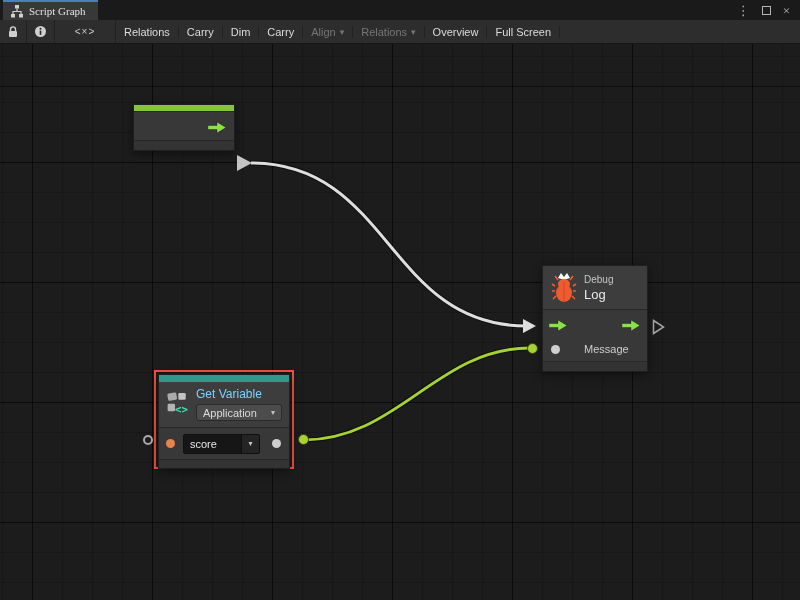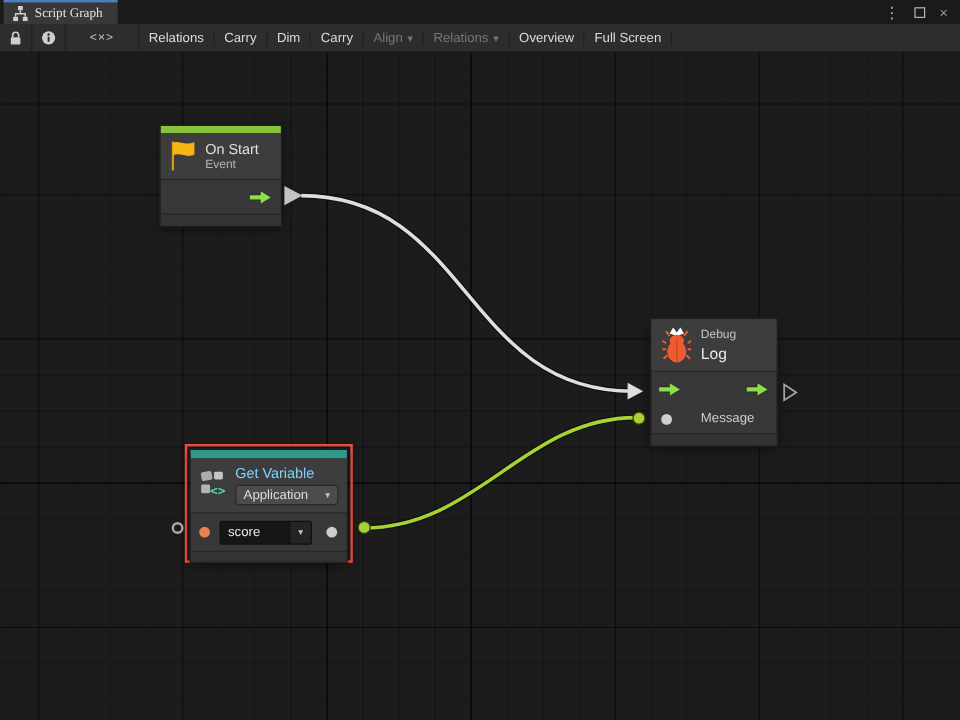--- a/index.html
+++ b/index.html
@@ -164,30 +164,20 @@
 
   <svg class="wires">
     <path d="M 251 163 C 391 163, 387 326, 527 326" stroke="rgba(0,0,0,0.45)" stroke-width="5" fill="none"></path>
     <path d="M 251 163 C 391 163, 387 326, 527 326" stroke="#dedede" stroke-width="3" fill="none"></path>
     <path d="M 303 440 C 398 440, 437 348, 530 348" stroke="rgba(0,0,0,0.45)" stroke-width="5" fill="none"></path>
     <path d="M 303 440 C 398 440, 437 348, 530 348" stroke="#a6d334" stroke-width="3" fill="none"></path>
   </svg>
 
   <div class="node" style="left:133px; top:104px; width:102px;">
     <div class="accent" style="background:#86c43c"></div>
-    <div class="hdr">
-      <svg width="23" height="27" viewBox="0 0 23 27">
-        <rect x="2.2" y="2" width="1.8" height="24" fill="#d89d10"></rect>
-        <path d="M3 3 C8 0.5, 12 5.5, 21 2.5 L21 13 C14 16, 9 10.5, 3 13.5 Z" fill="#f6b513"></path>
-      </svg>
-      <div class="titles">
-        <div class="t">On Start</div>
-        <div class="s">Event</div>
-      </div>
-    </div>
     <div class="nbody onstart-body">
       <span class="exec-arrow">
         <svg width="19" height="13" viewBox="0 0 19 13">
             <path d="M0 4.5 h9 V1 l9 5.5 L9 12 V8.5 H0 Z" fill="#8ce04a" stroke="rgba(0,0,0,0.4)" stroke-width="0.8"></path>
           </svg>
       </span>
     </div>
     <div class="nfoot"></div>
   </div>
 

